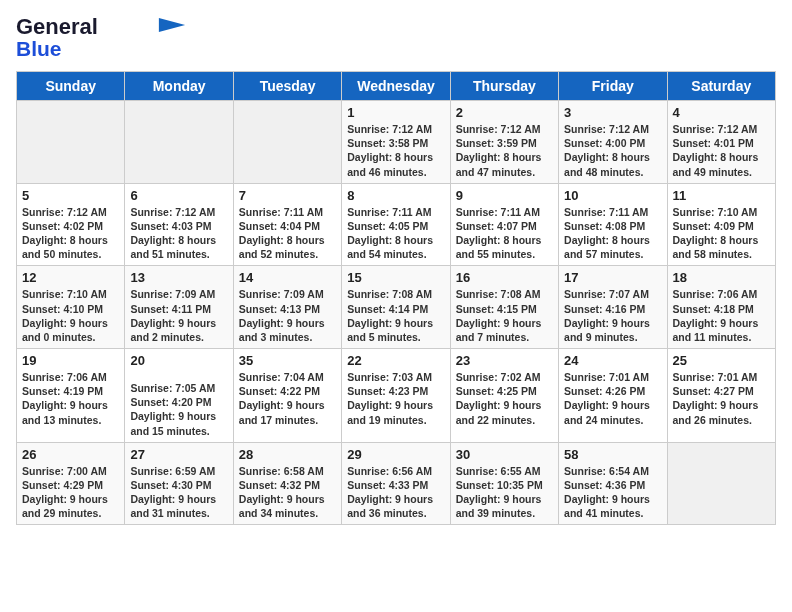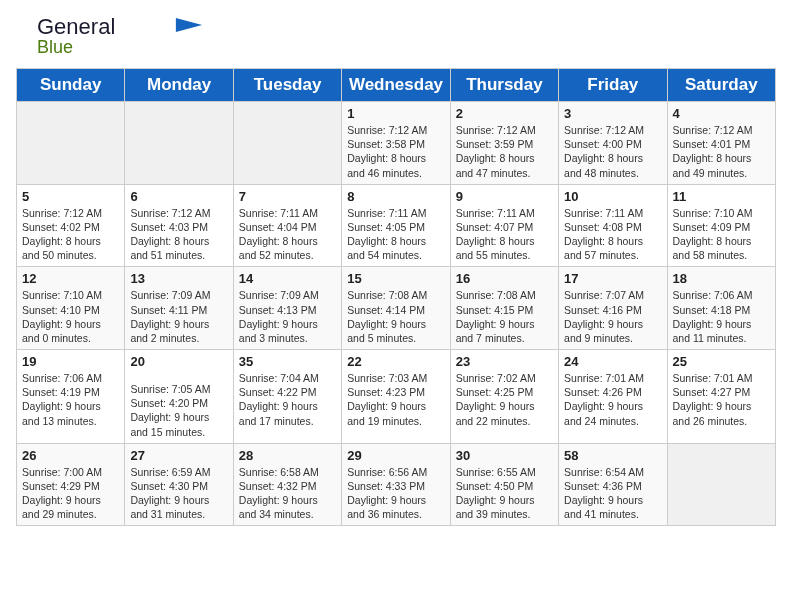--- a/index.html
+++ b/index.html
@@ -16,24 +16,23 @@
       justify-content: space-between;
       margin-bottom: 12px;
     }
     .logo {
       display: flex;
       flex-direction: column;
       align-items: flex-start;
     }
     .logo-text {
       font-size: 22px;
-      font-weight: normal;
+      font-weight: bold;
       color: #1a1a2e;
       line-height: 1;
-      margin-left: 21px;
     }
     .logo-arrow {
       width: 28px;
       height: 14px;
       margin-left: 60px;
       margin-top: -4px;
     }
     .title-block {
       text-align: right;
     }
@@ -50,21 +49,21 @@
     }
     table {
       width: 100%;
       border-collapse: collapse;
       font-size: 11px;
     }
     thead tr th {
       background-color: #1565c0;
       color: #fff;
       padding: 6px 4px;
-      font-size: 17px;
+      font-size: 14px;
       font-weight: bold;
       border: 1px solid #ccc;
     }
     tbody tr td {
       border: 1px solid #ccc;
       vertical-align: top;
       padding: 4px 5px;
       width: calc(100% / 7);
       min-height: 70px;
       background: #fff;
@@ -75,39 +74,40 @@
     .day-num {
       font-size: 13px;
       font-weight: bold;
       color: #222;
       margin-bottom: 2px;
     }
     .day-info {
       color: #333;
       font-size: 10.5px;
       line-height: 1.35;
+      font-weight: bold;
     }
     .empty-cell {
       background: #f0f0f0 !important;
     }
   </style>
 </head>
 <body>
 
 <div class="header">
   <div class="logo">
     <div style="display:flex; align-items:center;">
       <span class="logo-text">
         <span>General</span>
       </span>
       <svg class="logo-arrow" viewBox="0 0 30 16">
         <polygon points="0,0 30,8 0,16" fill="#1565c0"></polygon>
       </svg>
     </div>
-    <span class="logo-text" style="color:#4d7c0f; font-size:18px; margin-top:0;">Blue</span>
+    <span class="logo-text" style="color:#1d4ed8; font-size:21px; margin-top:0;">Blue</span>
   </div>
   <div class="title-block">
     <h1></h1>
     <h2></h2>
   </div>
 </div>
 
 <table>
   <thead>
     <tr id="dow-row">
@@ -303,21 +303,21 @@
         </td>
         <td>
           <div class="day-num">29</div>
           <div class="day-info" style="white-space: pre-line;">Sunrise: 6:56 AM
 Sunset: 4:33 PM
 Daylight: 9 hours and 36 minutes.</div>
         </td>
         <td>
           <div class="day-num">30</div>
           <div class="day-info" style="white-space: pre-line;">Sunrise: 6:55 AM
-Sunset: 4:50 PM
+Sunset: 10:35 PM
 Daylight: 9 hours and 39 minutes.</div>
         </td>
         <td>
           <div class="day-num">58</div>
           <div class="day-info" style="white-space: pre-line;">Sunrise: 6:54 AM
 Sunset: 4:36 PM
 Daylight: 9 hours and 41 minutes.</div>
         </td>
         <td class="empty-cell"></td>
       </tr>

